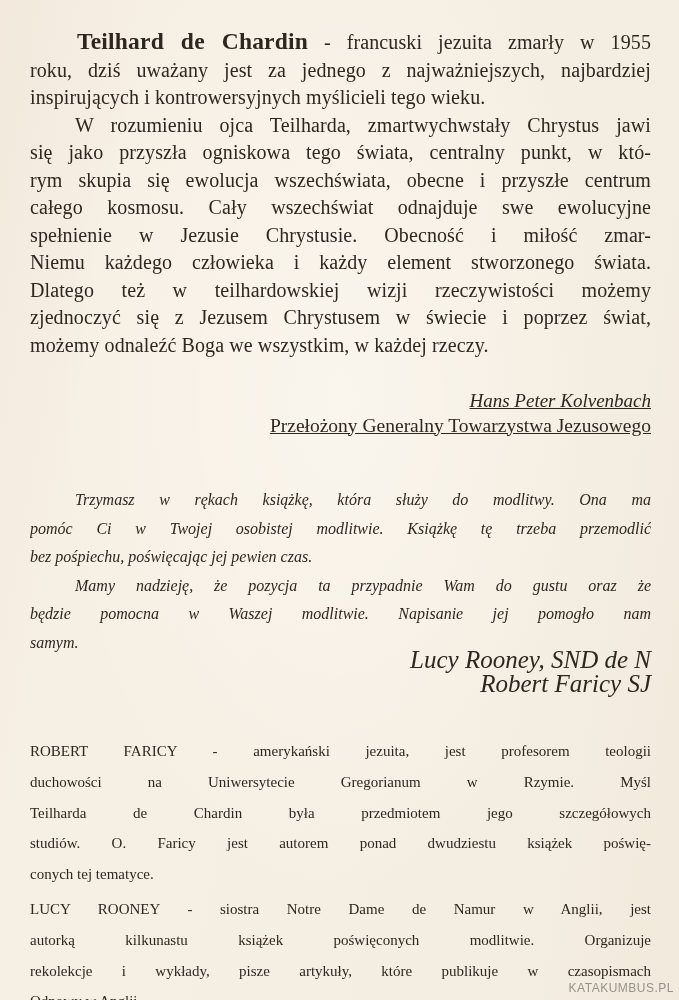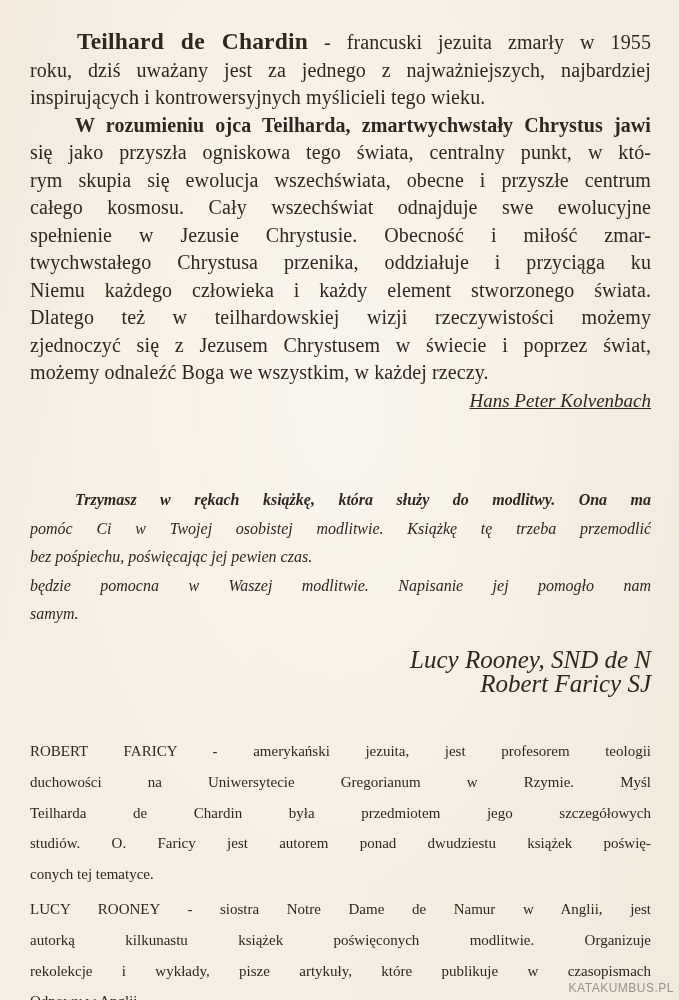--- a/index.html
+++ b/index.html
@@ -18,21 +18,21 @@
 
   
   .ln {
     text-align: justify;
     text-align-last: justify;
     white-space: normal;
     overflow: hidden;
   }
   .ln-end { text-align-last: left; }
   .ind-lg { text-indent: 47px; }
-  .ind { text-indent: 45px; font-weight: bold; }
+  .ind { text-indent: 45px; }
 
   #main { top: 28px; font-size: 20px; line-height: 27.5px; letter-spacing: 0.1px; }
   .lead-name { font-size: 23.5px; font-weight: 600; letter-spacing: 0.2px; }
 
   .sig { text-align: right; }
   #sig1 { top: 389px; line-height: 24.5px; text-decoration: underline; }
   #sig1 .sig-name { font-style: italic; font-size: 19px; }
   #sig1 .sig-title { font-size: 19.5px; }
 
   #quote { top: 486px; font-style: italic; font-size: 16px; line-height: 28.6px; }
@@ -63,36 +63,37 @@
       <div class="ln ind-lg"><span class="lead-name">Teilhard de Chardin</span> <span>- francuski jezuita  zmarły w 1955</span></div>
       <div class="ln">roku,  dziś uważany jest za jednego z najważniejszych, najbardziej</div>
       <div class="ln ln-end">inspirujących i kontrowersyjnych myślicieli tego wieku.</div>
     </div>
     <div>
       <div class="ln ind">W rozumieniu ojca Teilharda, zmartwychwstały Chrystus jawi</div>
       <div class="ln">się jako przyszła ogniskowa tego świata, centralny punkt, w któ-</div>
       <div class="ln">rym skupia się ewolucja wszechświata, obecne i przyszłe centrum</div>
       <div class="ln">całego kosmosu. Cały wszechświat odnajduje swe ewolucyjne</div>
       <div class="ln">spełnienie w Jezusie Chrystusie. Obecność i miłość zmar-</div>
-      <div class="ln">twychwstałego Chrystusa przenika, oddziałuje i przyciąga ku</div>
       <div class="ln">Niemu każdego człowieka i każdy element stworzonego świata.</div>
       <div class="ln">Dlatego też w teilhardowskiej wizji rzeczywistości  możemy</div>
       <div class="ln">zjednoczyć się z Jezusem  Chrystusem w świecie i poprzez świat,</div>
       <div class="ln ln-end">możemy odnaleźć Boga we wszystkim, w każdej rzeczy.</div>
     </div>
   </div>
 
   <div class="tb sig" id="sig1">
     <div class="sig-name">Hans Peter Kolvenbach</div>
+    <div class="sig-title">Przełożony Generalny Towarzystwa Jezusowego</div>
   </div>
 
   <div class="tb" id="quote">
     <div class="ln ind">Trzymasz w rękach książkę, która służy do modlitwy. Ona ma</div>
     <div class="ln">pomóc Ci w Twojej osobistej modlitwie. Książkę tę trzeba przemodlić</div>
     <div class="ln ln-end">bez pośpiechu, poświęcając jej pewien czas.</div>
+    <div class="ln ind">Mamy nadzieję, że pozycja ta przypadnie Wam do gustu oraz że</div>
     <div class="ln">będzie pomocna w Waszej modlitwie. Napisanie jej pomogło nam</div>
     <div class="ln ln-end">samym.</div>
   </div>
 
   <div class="tb sig" id="sig2">
     <div>Lucy Rooney, SND de N</div>
     <div>Robert Faricy SJ</div>
   </div>
 
   <div class="tb bio" id="bio1">

